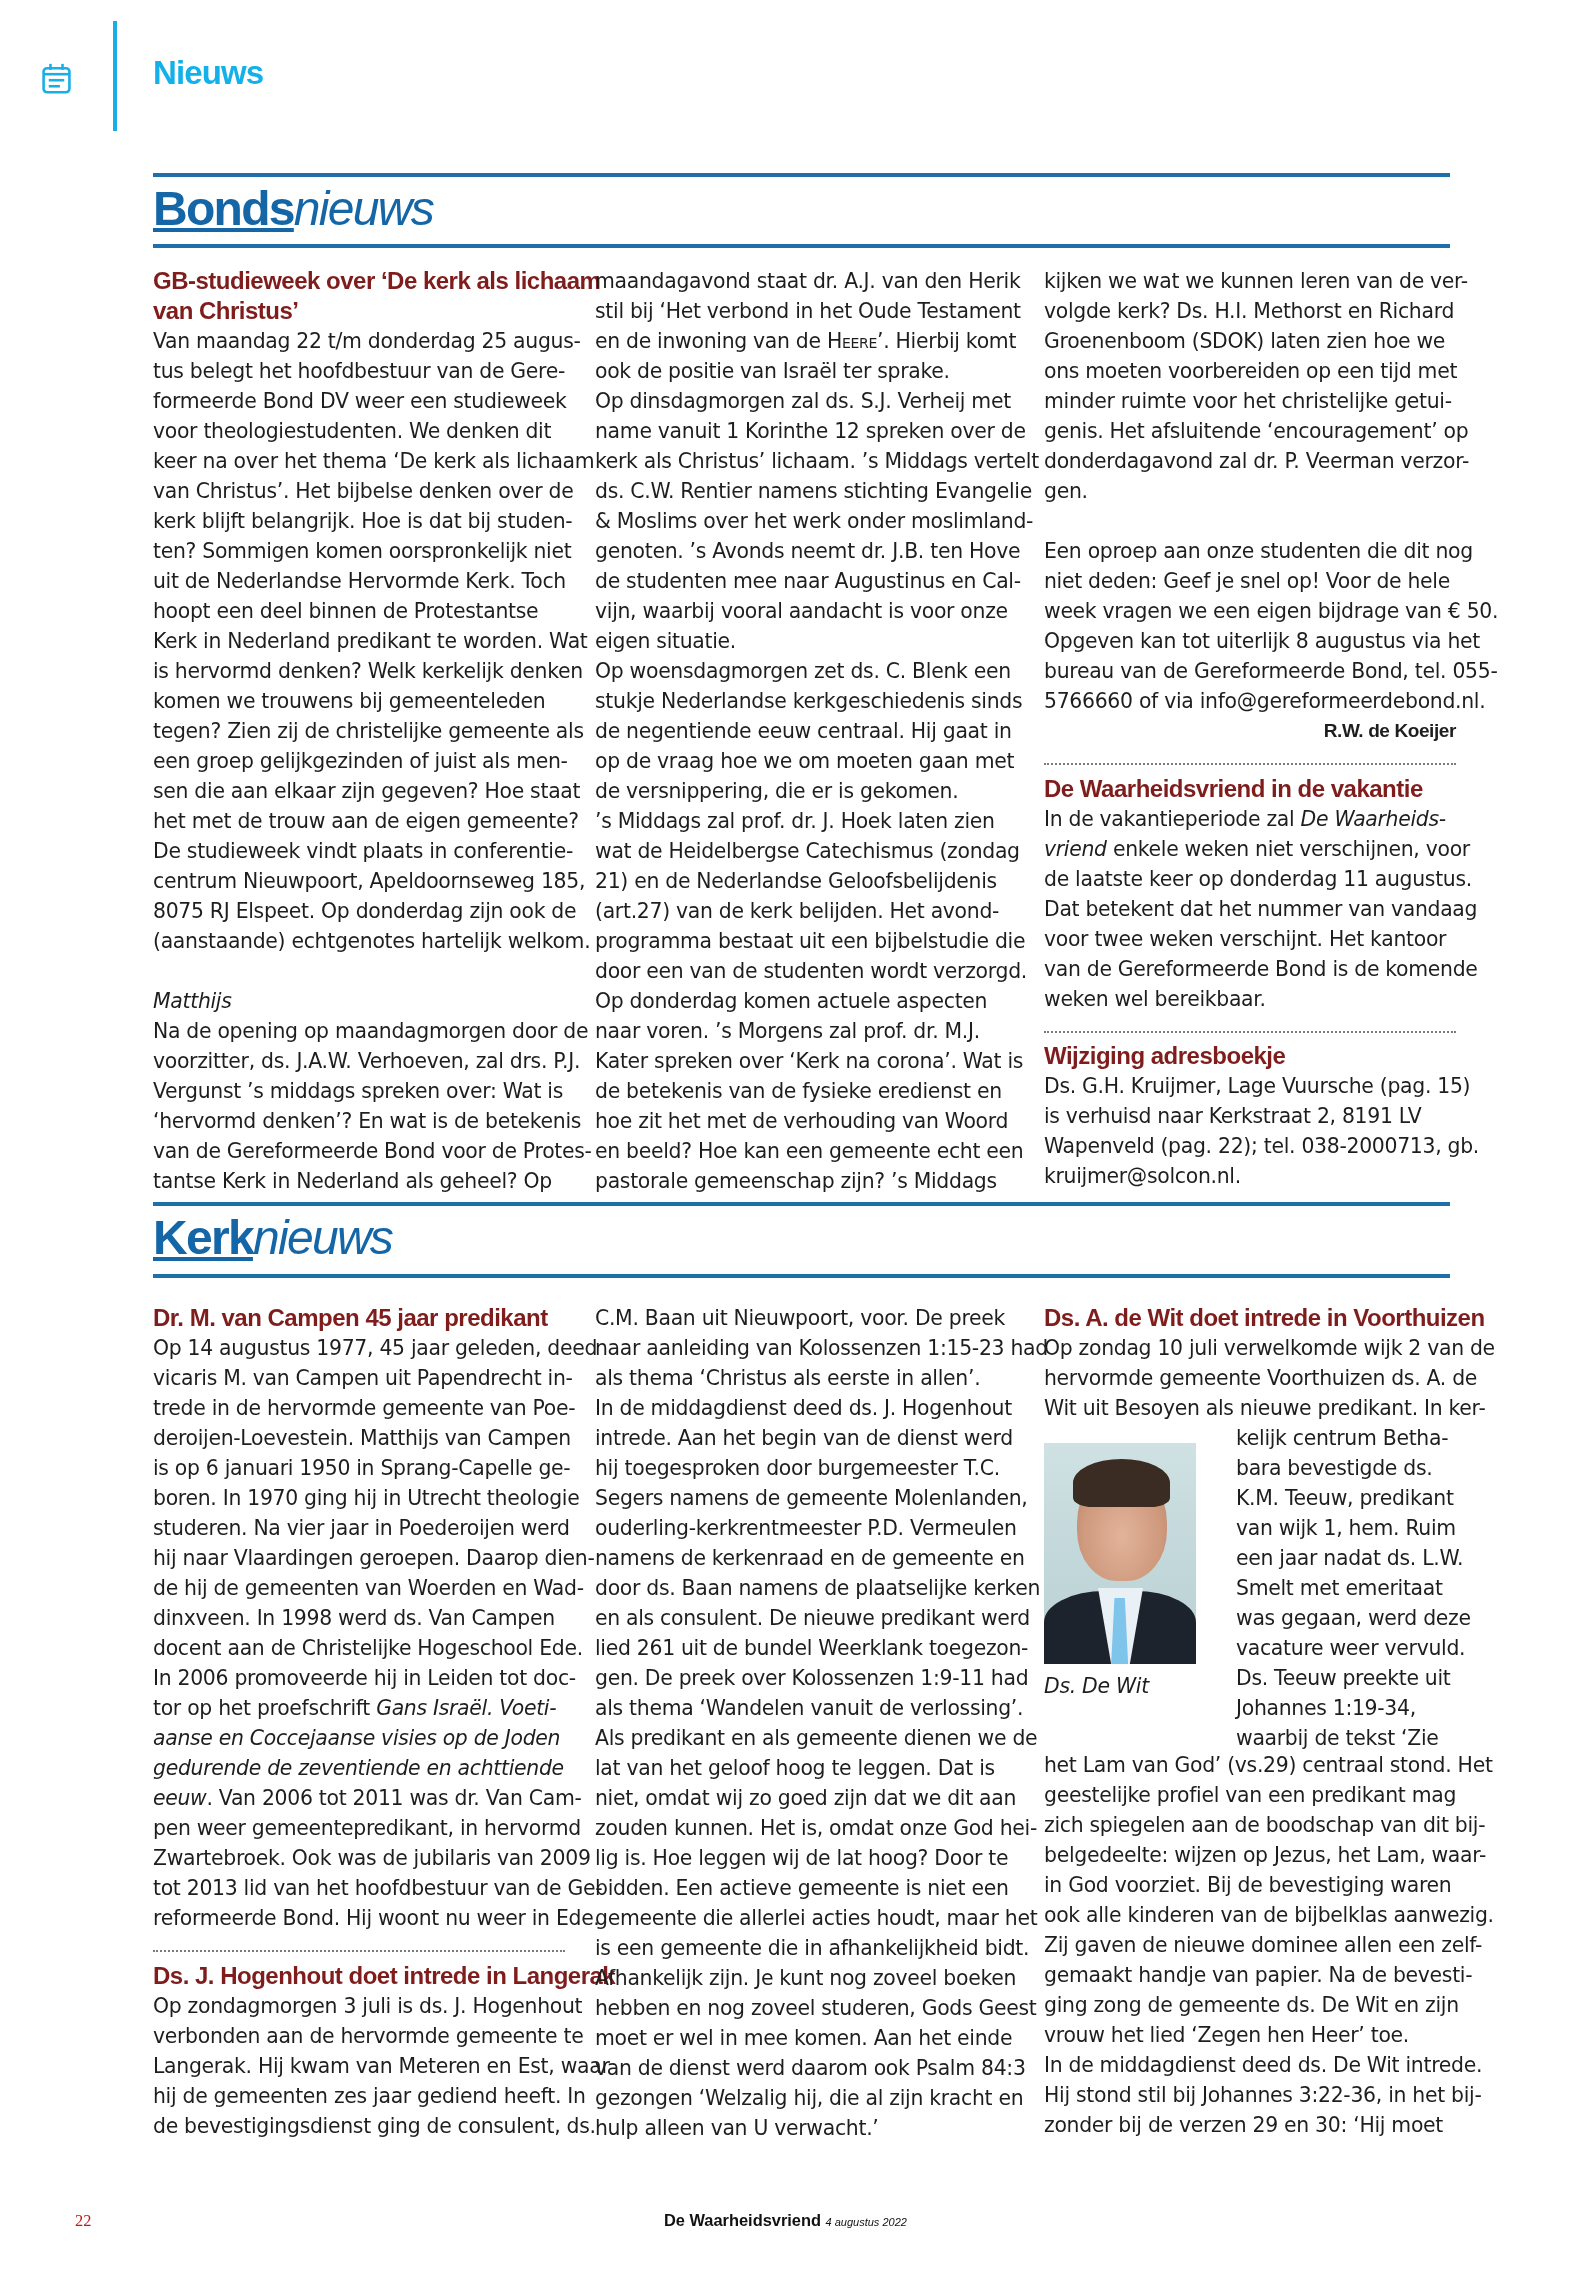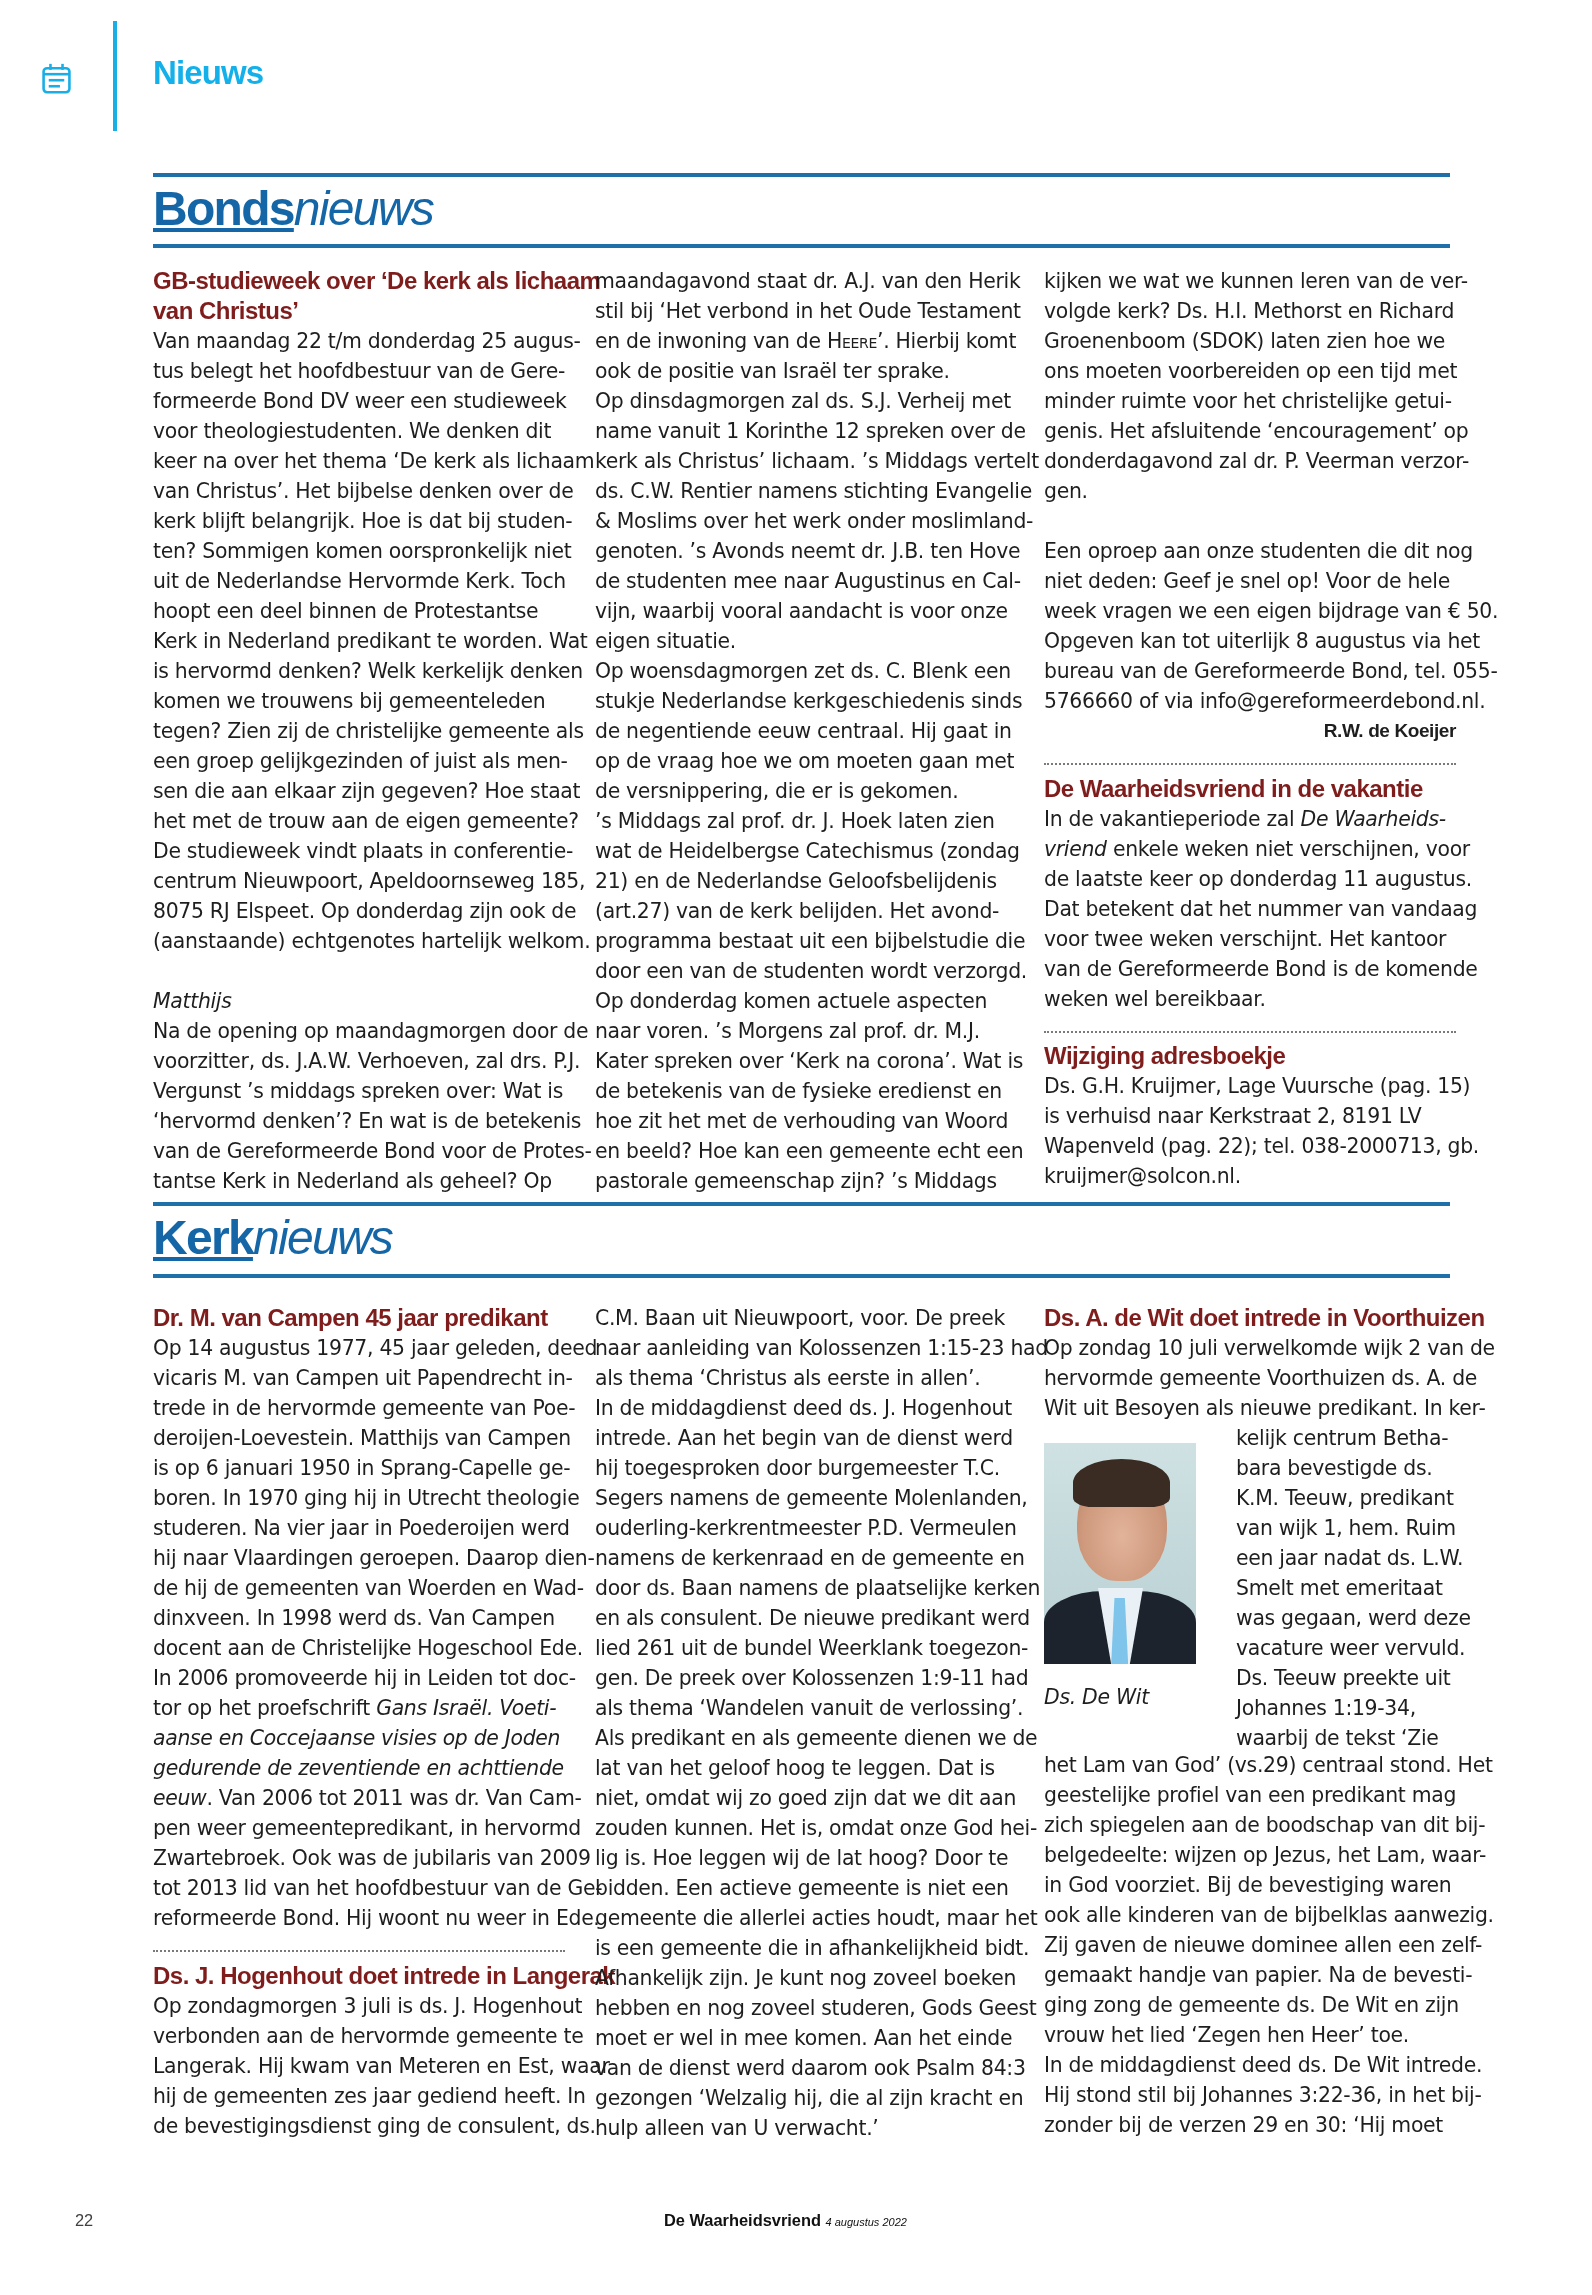--- a/index.html
+++ b/index.html
@@ -25,21 +25,21 @@
 
   .photo-block { position: absolute; }
   .photo { width: 152px; height: 221px; background: linear-gradient(180deg, #cfe1e3 0%, #c3d8da 50%, #b9d0d2 100%); position: relative; overflow: hidden; }
   .photo .head { position: absolute; left: 33px; top: 26px; width: 90px; height: 112px; border-radius: 48% 48% 45% 45%; background: radial-gradient(ellipse at 50% 60%, #e2b39a 0%, #cf9a7e 60%, #b77f63 100%); }
   .photo .hair { position: absolute; left: 29px; top: 15.5px; width: 97px; height: 48px; border-radius: 50% 50% 20% 20%; background: #3a2c22; }
   .photo .suit { position: absolute; left: 0; top: 148px; width: 152px; height: 78px; background: #1d232d; border-radius: 40% 40% 0 0; }
   .photo .shirt { position: absolute; left: 54px; top: 145px; width: 45px; height: 78px; background: #e9f1f6; clip-path: polygon(0 0, 100% 0, 70% 100%, 30% 100%); }
   .photo .tie { position: absolute; left: 67px; top: 155px; width: 17.3px; height: 69px; background: #7fc4ea; clip-path: polygon(20% 0, 80% 0, 100% 100%, 0 100%); }
   .caption { font-style: italic; }
 
-  .footer-page { position: absolute; left: 75px; top: 2211px; font-family: Liberation Sans, sans-serif; font-size: 16.4px; color: #404040; }
+  .footer-page { position: absolute; left: 75px; top: 2211px; font-family: Liberation Serif, serif; font-size: 16.4px; color: #b91c1c; }
   .footer-pub { position: absolute; left: 664px; top: 2211px; font-family: "Liberation Sans", sans-serif; font-size: 16.4px; color: #111; white-space: nowrap; }
   .footer-pub b { font-weight: bold; text-align: center; }
   .footer-pub i { font-size: 11px; }
 </style>
 </head>
 <body>
 
 <svg class="header-icon" viewBox="0 0 36 38">
   <rect x="3" y="7" width="30" height="28" rx="4" fill="none" stroke="#1aaee6" stroke-width="3"></rect>
   <line x1="3" y1="14" x2="33" y2="14" stroke="#1aaee6" stroke-width="3"></line>
@@ -264,21 +264,21 @@
     </div>
   <div style="position:relative; height:327px;">
     <div class="photo-block" style="left:0; top:20px;">
       <div class="photo">
         <div class="suit"></div>
           <div class="shirt"></div>
           <div class="tie"></div>
         <div class="head"></div>
           <div class="hair"></div>
       </div>
-      <p class="caption" style="margin-top:18px">Ds. De Wit</p>
+      <p class="caption" style="margin-top:7px">Ds. De Wit</p>
     </div>
     <div style="position:absolute; left:192px; top:0;">
         <p>kelijk centrum Betha-</p>
         <p>bara bevestigde ds.</p>
         <p>K.M. Teeuw, predikant</p>
         <p>van wijk 1, hem. Ruim</p>
         <p>een jaar nadat ds. L.W.</p>
         <p>Smelt met emeritaat</p>
         <p>was gegaan, werd deze</p>
         <p>vacature weer vervuld.</p>

